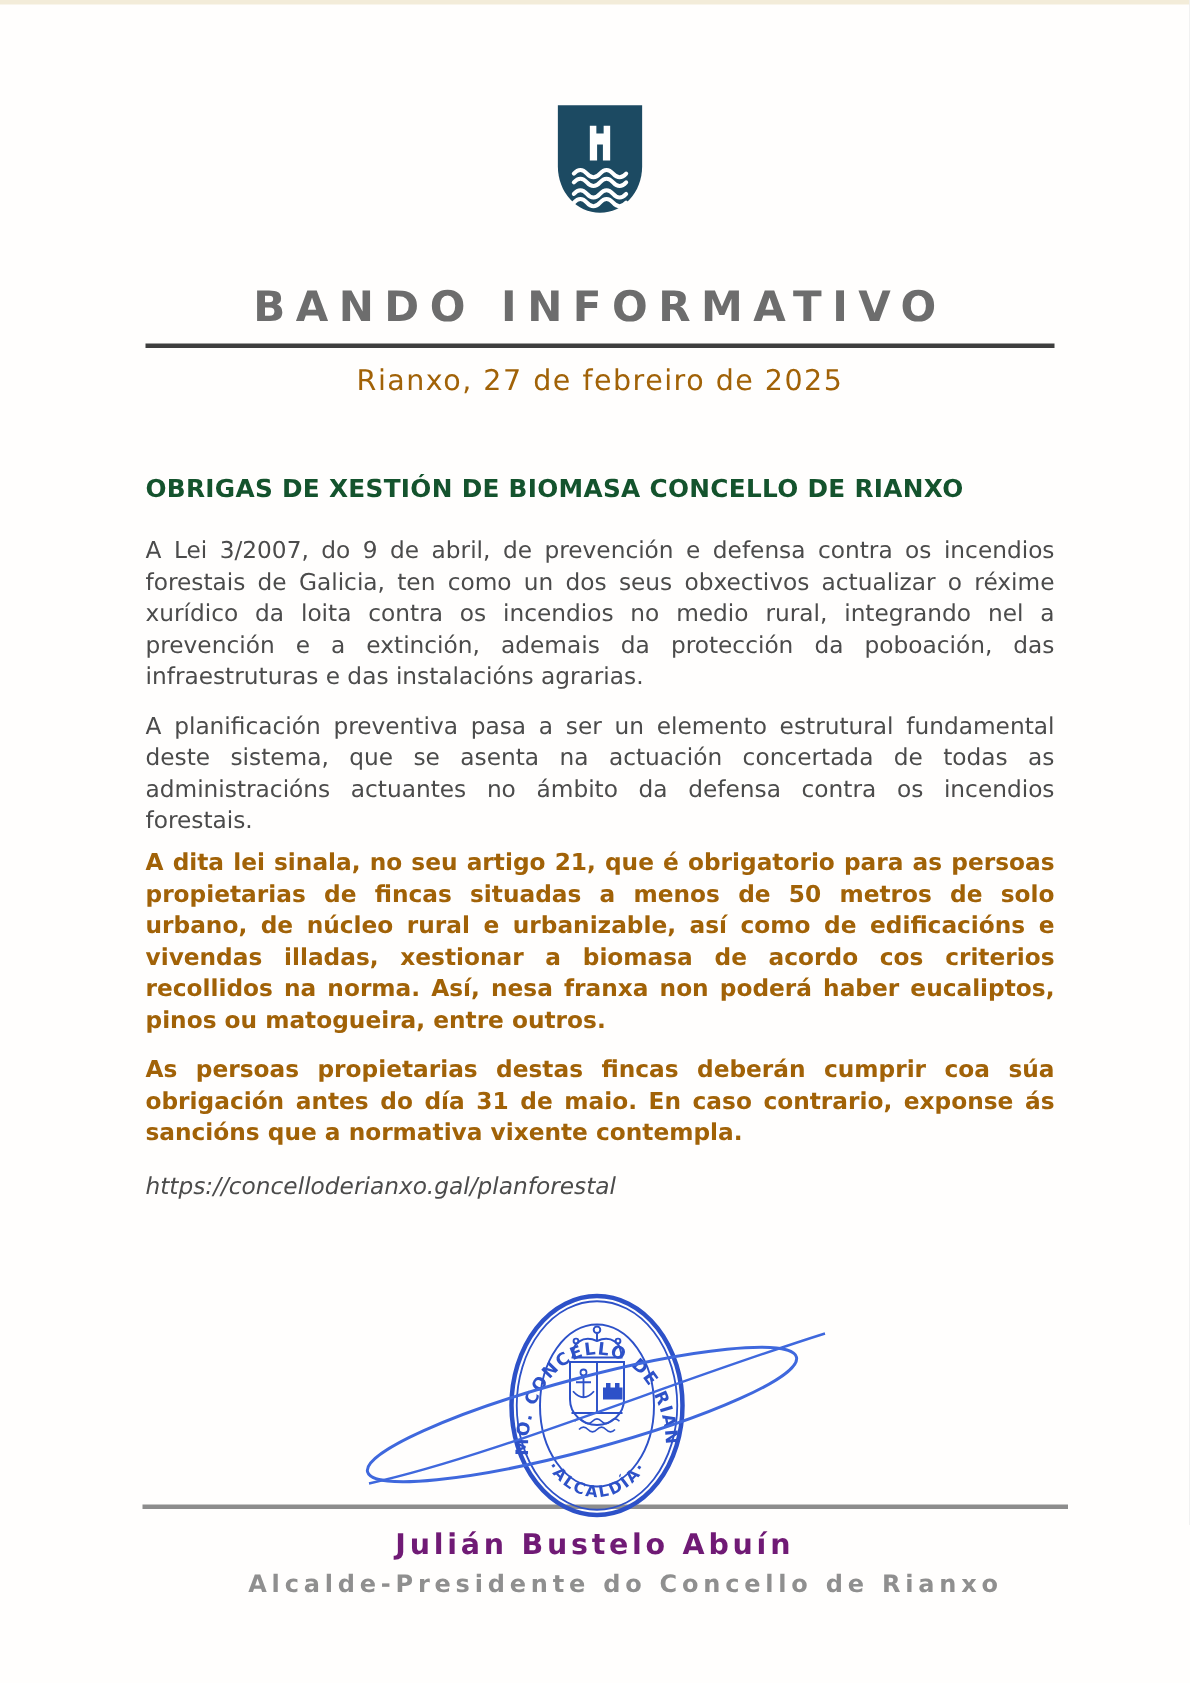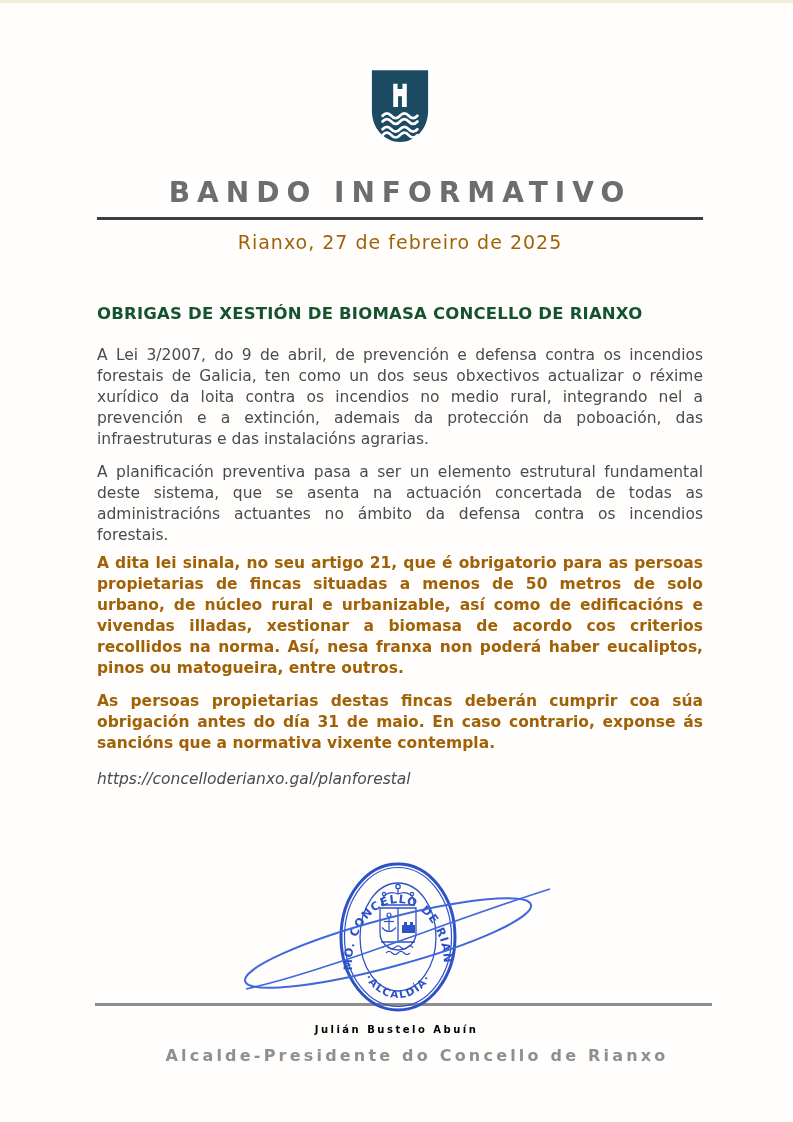--- a/index.html
+++ b/index.html
@@ -11,21 +11,21 @@
     overflow:hidden;
     font-family:"DejaVu Sans", sans-serif;
   }
   .top-edge{
     position:absolute;top:0;left:0;right:0;height:3px;
     background:#f3ecd9;
   }
   .content{position:absolute;left:97px;top:0;width:606px;}
   .logo{width:62px;height:78px;margin:68px auto 0;}
   .doc-title{
-    margin:30px 0 0;
+    margin:42px 0 0;
     text-align:center;
     font-size:28px;font-weight:bold;
     letter-spacing:7px;
     line-height:34px;
     color:#6d6d6d;
     white-space:nowrap;
   }
   .title-rule{margin-top:7px;height:3px;background:#3e3e3e;}
   .date-line{
     margin-top:9px;text-align:center;
@@ -53,22 +53,22 @@
     font-style:italic;color:#4b4b4b;
     text-decoration:none;display:inline-block;
   }
   .sig-rule{
     position:absolute;left:95px;top:1003px;width:617px;height:3px;
     background:#8d8d8d;z-index:1;
   }
   .stamp{position:absolute;left:228px;top:849px;z-index:2;}
   .sig-name{
     position:absolute;left:0;right:0;top:1019px;
-    text-align:center;font-size:10px;font-weight:bold;
-    letter-spacing:2.5px;line-height:22px;color:#000000;z-index:3;
+    text-align:center;font-size:19px;font-weight:bold;
+    letter-spacing:2.5px;line-height:22px;color:#701a75;z-index:3;
   }
   .sig-role{
     position:absolute;left:0;right:0;top:1045px;
     text-align:center;font-size:16px;font-weight:bold;
     letter-spacing:3.2px;line-height:22px;color:#8f8f8f;z-index:3;padding-left:41px;
   }
 </style>
 </head>
 <body>
 

